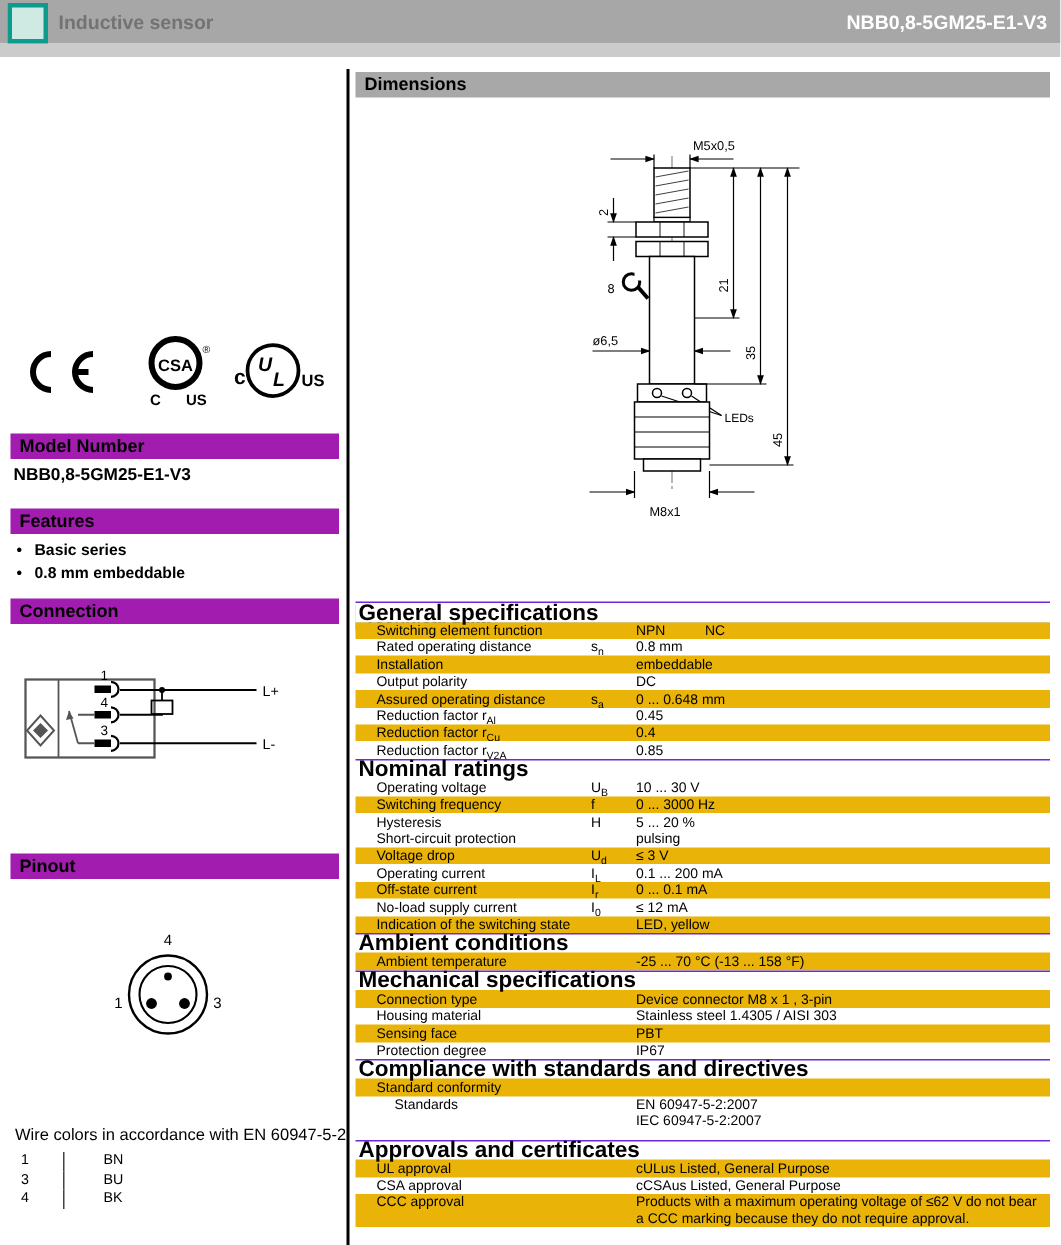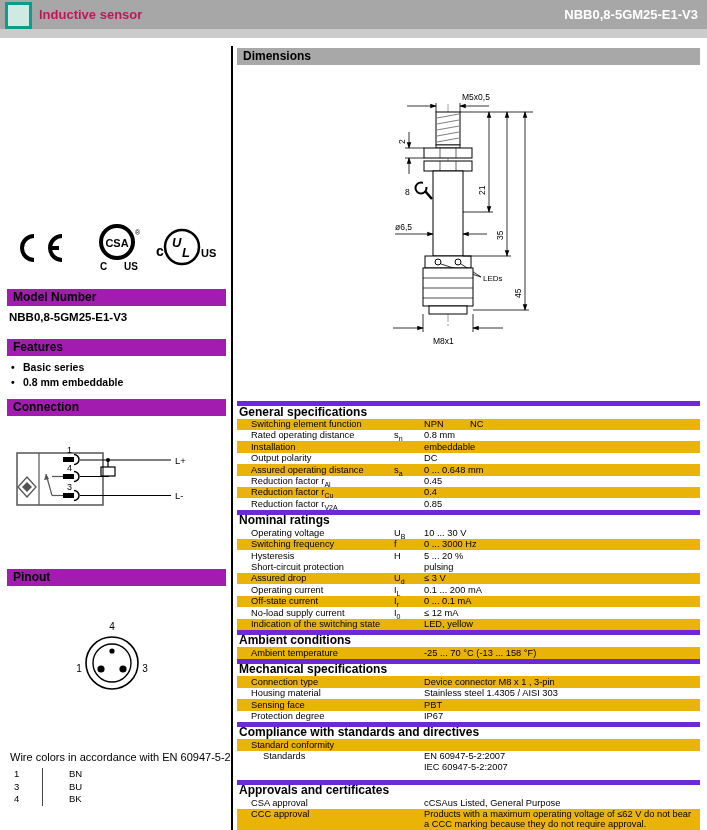--- a/index.html
+++ b/index.html
@@ -3,42 +3,42 @@
 <meta charset="utf-8">
 <style>
   html,body{margin:0;padding:0;}
   .page{position:relative;width:707px;height:830px;background:#ffffff;overflow:hidden;
         font-family:"Liberation Sans",sans-serif;color:#000;}
   
   .topbar{position:absolute;left:0;top:0;width:707px;height:29px;background:#a7a7a7;}
   .subbar{position:absolute;left:0;top:29px;width:707px;height:9px;background:#cbcbcb;}
   .logo-square{position:absolute;left:5px;top:2px;width:27px;height:27px;background:#cfe9e3;
         border:3px solid #0d9b8d;box-sizing:border-box;z-index:2;}
-  .topbar-title{position:absolute;left:39px;top:7px;font-size:13px;font-weight:bold;color:#be185d;}
+  .topbar-title{position:absolute;left:39px;top:7px;font-size:13px;font-weight:bold;color:#737373;}
   .topbar-model{position:absolute;right:9px;top:7px;font-size:13px;font-weight:bold;color:#ffffff;}
   
   .divider{position:absolute;left:231px;top:46px;width:2px;height:784px;background:#000;}
   
   .lbar{position:absolute;left:7px;width:213px;height:15px;background:#a21caf;
         font-size:12px;font-weight:bold;line-height:15px;padding:1px 0 1px 6px;}
   .rbar{position:absolute;left:237px;width:457px;height:15px;background:#a8a8a8;
         font-size:12px;font-weight:bold;line-height:15px;padding:1px 0 1px 6px;}
   
   .model-no{position:absolute;left:9px;top:311px;font-size:11.5px;font-weight:bold;}
   .features-list{position:absolute;left:9px;top:360px;width:210px;}
   .feature-item{font-size:10.5px;font-weight:bold;line-height:15px;padding-left:14px;position:relative;}
   .feature-item::before{content:"•";position:absolute;left:2px;}
   .wire-note{position:absolute;left:10px;top:751px;font-size:11px;}
   .wire-table{position:absolute;left:14px;top:768px;width:160px;}
   .wire-row{display:flex;font-size:9.5px;line-height:12.5px;height:12.5px;}
   .wire-pin{width:28px;flex:none;}
   .wire-color{border-left:1px solid #444;padding-left:26px;flex:1;}
   
   .tech-table{position:absolute;left:237px;top:401px;width:463px;}
-  .tsec-h{border-top:5px solid #6d28d9;font-weight:bold;font-size:12px;line-height:11.5px;
+  .tsec-h{border-top:1px solid #6d28d9;font-weight:bold;font-size:15px;line-height:11.5px;
           padding:0.5px 0 0.5px 2px;background:#fff;}
   .tsection:last-child{margin-top:7px;}
   .trow{display:flex;align-items:flex-start;font-size:9.3px;line-height:10.4px;padding:0.5px 0;}
   .trow.shaded{background:#eab308;}
   .tlabel{width:143px;padding-left:14px;flex:none;}
   .tlabel.ind2{width:131px;padding-left:26px;}
   .tsym{width:30px;flex:none;}
   .tval{flex:1;padding-right:6px;}
   .v1{display:inline-block;min-width:46px;}
   sub{font-size:7px;line-height:0;}
@@ -297,21 +297,21 @@
           <div class="tlabel">Hysteresis</div>
           <div class="tsym">H</div>
           <div class="tval">5 ... 20  %</div>
         </div>
         <div class="trow">
           <div class="tlabel">Short-circuit protection</div>
           <div class="tsym"></div>
           <div class="tval">pulsing</div>
         </div>
         <div class="trow shaded">
-          <div class="tlabel">Assured drop</div>
+          <div class="tlabel">Voltage drop</div>
           <div class="tsym">U<sub>d</sub></div>
           <div class="tval">≤ 3 V</div>
         </div>
         <div class="trow">
           <div class="tlabel">Operating current</div>
           <div class="tsym">I<sub>L</sub></div>
           <div class="tval">0.1 ... 200 mA</div>
         </div>
         <div class="trow shaded">
           <div class="tlabel">Off-state current</div>
@@ -368,20 +368,25 @@
           <div class="tval"></div>
         </div>
         <div class="trow">
           <div class="tlabel ind2">Standards</div>
           <div class="tsym"></div>
           <div class="tval">EN 60947-5-2:2007<br>IEC 60947-5-2:2007</div>
         </div>
       </div>
       <div class="tsection">
         <div class="tsec-h">Approvals and certificates</div>
+        <div class="trow shaded">
+          <div class="tlabel">UL approval</div>
+          <div class="tsym"></div>
+          <div class="tval">cULus Listed, General Purpose</div>
+        </div>
         <div class="trow">
           <div class="tlabel">CSA approval</div>
           <div class="tsym"></div>
           <div class="tval">cCSAus Listed, General Purpose</div>
         </div>
         <div class="trow shaded">
           <div class="tlabel">CCC approval</div>
           <div class="tsym"></div>
           <div class="tval">Products with a maximum operating voltage of ≤62 V do not bear a CCC marking because they do not require approval.</div>
         </div>

